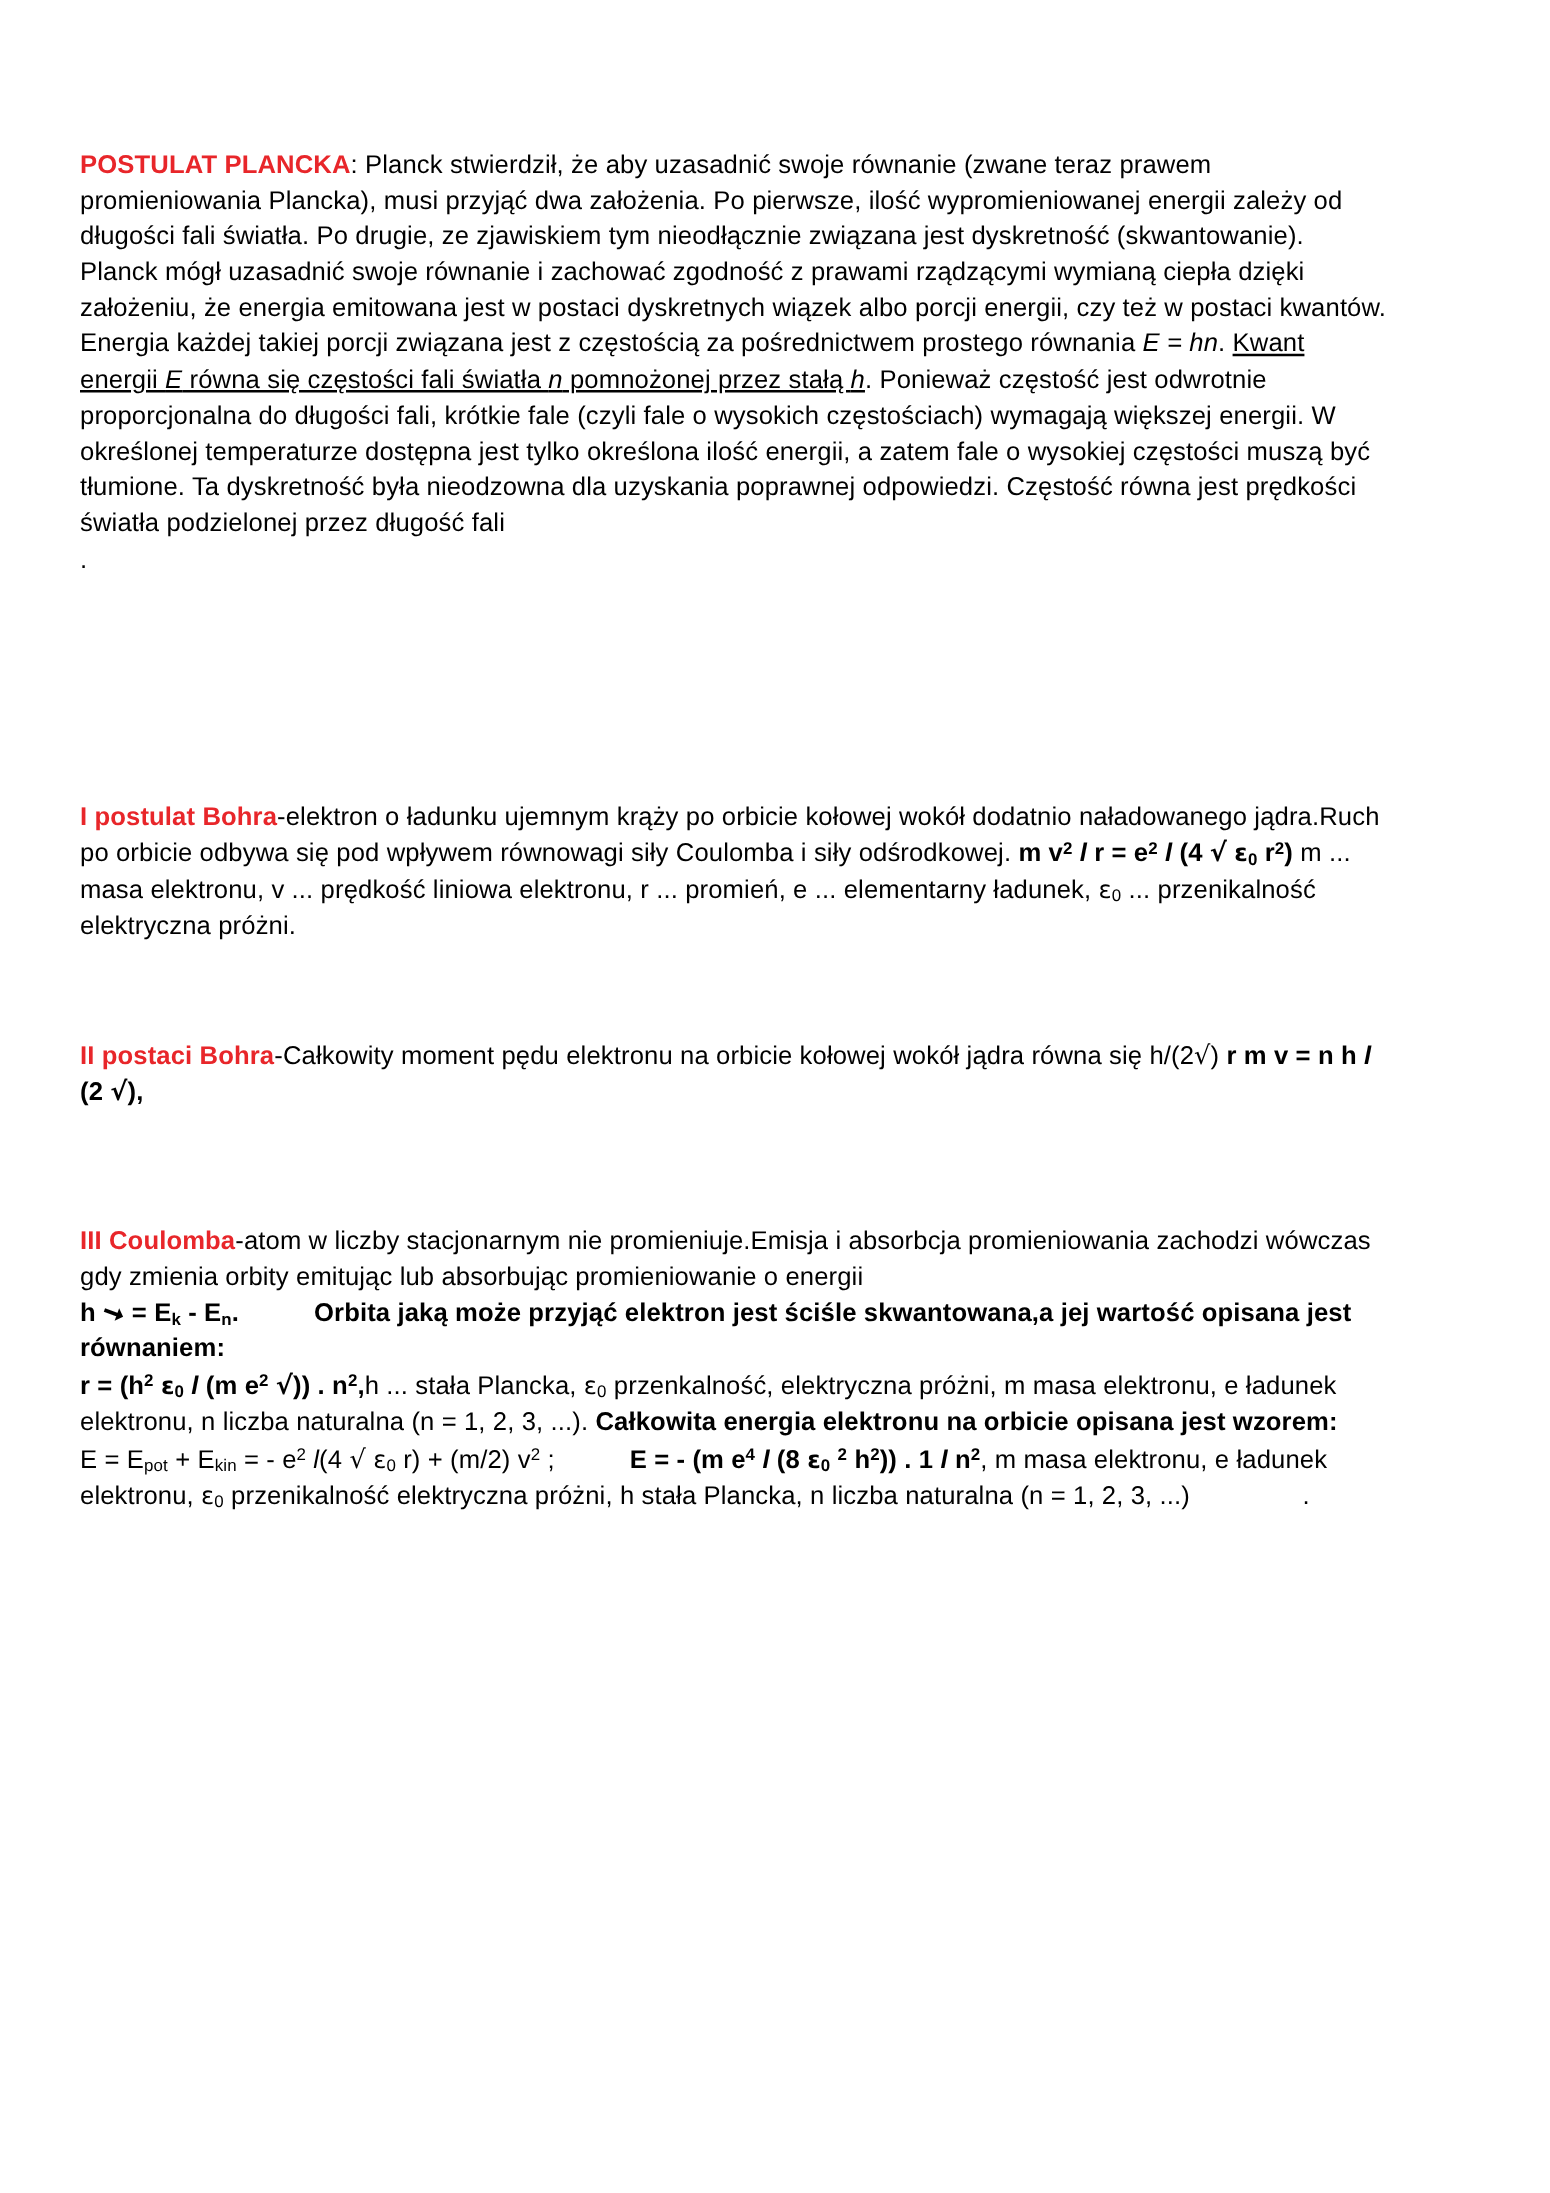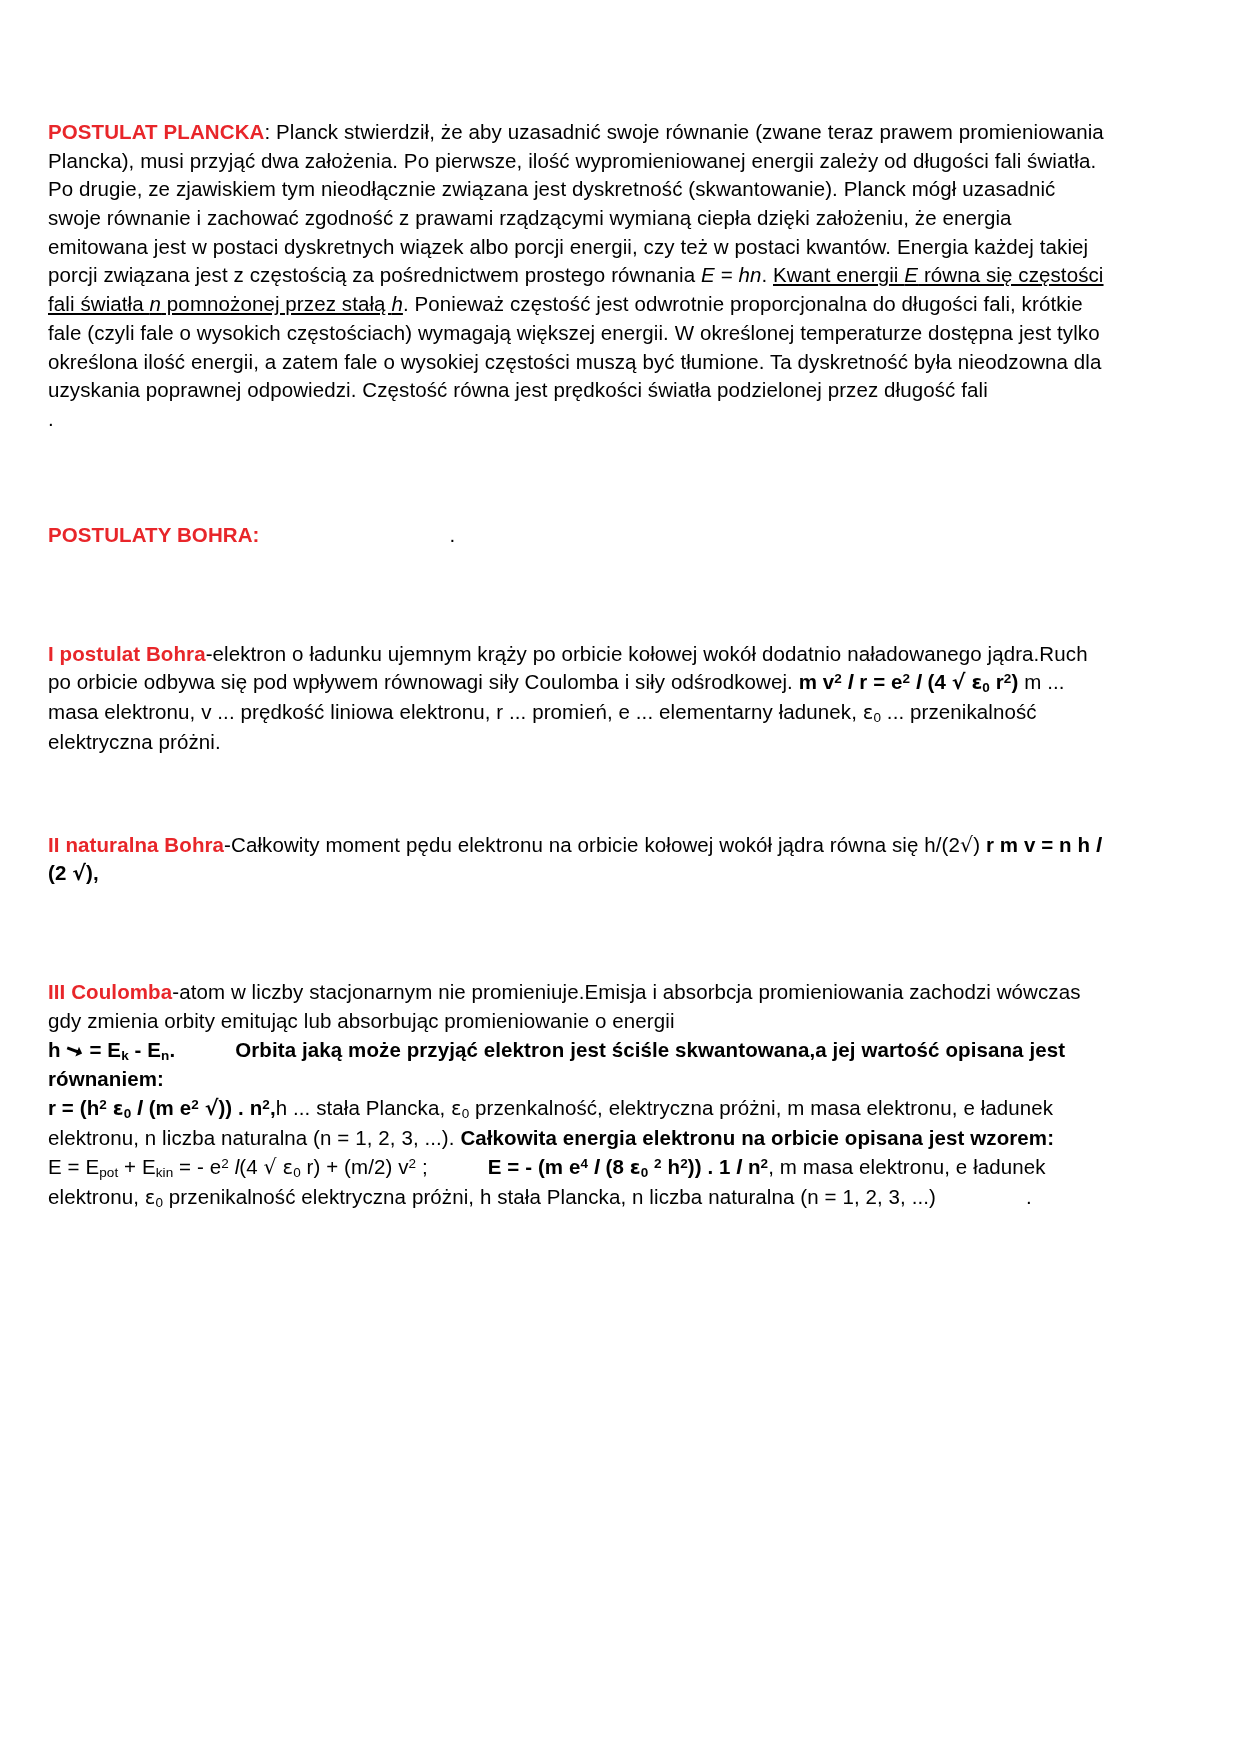--- a/index.html
+++ b/index.html
@@ -8,21 +8,21 @@
     background: #ffffff;
   }
   .page {
     width: 1240px;
     height: 1754px;
     position: relative;
     background: #ffffff;
     font-family: "Liberation Sans", sans-serif;
     color: #000000;
     box-sizing: border-box;
-    padding: 118px 130px 0 48px;
+    padding: 118px 130px 0 64px;
     overflow: hidden;
   }
   .doc {
     font-size: 20.5px;
     line-height: 1.40;
     letter-spacing: 0.1px;
   }
   p {
     margin: 0;
   }
@@ -65,34 +65,31 @@
 <div class="page">
   <div class="doc">
 
     <p>
       <span class="red">POSTULAT PLANCKA</span><span>: Planck stwierdził, że aby uzasadnić swoje równanie (zwane teraz prawem promieniowania Plancka), musi przyjąć dwa założenia. Po pierwsze, ilość wypromieniowanej energii zależy od długości fali światła. Po drugie, ze zjawiskiem tym nieodłącznie związana jest dyskretność (skwantowanie). Planck mógł uzasadnić swoje równanie i zachować zgodność z prawami rządzącymi wymianą ciepła dzięki założeniu, że energia emitowana jest w postaci dyskretnych wiązek albo porcji energii, czy też w postaci kwantów. Energia każdej takiej porcji związana jest z częstością za pośrednictwem prostego równania </span><span class="i">E = hn</span><span>. </span><span class="u">Kwant energii </span><span class="u i">E</span><span class="u"> równa się częstości fali światła </span><span class="u i">n</span><span class="u"> pomnożonej przez stałą </span><span class="u i">h</span><span>. Ponieważ częstość jest odwrotnie proporcjonalna do długości fali, krótkie fale (czyli fale o wysokich częstościach) wymagają większej energii. W określonej temperaturze dostępna jest tylko określona ilość energii, a zatem fale o wysokiej częstości muszą być tłumione. Ta dyskretność była nieodzowna dla uzyskania poprawnej odpowiedzi. Częstość równa jest prędkości światła podzielonej przez długość fali</span>
     </p>
     <p class="dot-line">.</p>
 
     <div class="gap-xl"></div>
 
-    <p class="heading-bohr">
-      <span class="red">POSTULATY BOHRA:</span><span class="tabspace"></span><span>.</span>
-    </p>
 
     <div class="gap-xl"></div>
 
     <p>
       <span class="red">I postulat Bohra</span><span>-elektron o ładunku ujemnym krąży po orbicie kołowej wokół dodatnio naładowanego jądra.Ruch po orbicie odbywa się pod wpływem równowagi siły Coulomba i siły odśrodkowej. </span><span class="b">m v<sup>2</sup> <span class="i">l</span> r = e<sup>2</sup> <span class="i">l</span> (4 <span class="rad">√</span> <span class="eps">ε</span><sub>0</sub> r<sup>2</sup>)</span><span> m ... masa elektronu, v ... prędkość liniowa elektronu, r ... promień, e ... elementarny ładunek, <span class="eps">ε</span><sub>0</sub> ... przenikalność elektryczna próżni.</span>
     </p>
 
     <div class="gap-l"></div>
 
     <p>
-      <span class="red">II naturalna Bohra</span><span>-Całkowity moment pędu elektronu na orbicie kołowej wokół jądra równa się h/(2<span class="rad">√</span>) </span><span class="b">r m v =  n h <span class="i">l</span> (2 <span class="rad">√</span>),</span>
+      <span class="red">II postaci Bohra</span><span>-Całkowity moment pędu elektronu na orbicie kołowej wokół jądra równa się h/(2<span class="rad">√</span>) </span><span class="b">r m v =  n h <span class="i">l</span> (2 <span class="rad">√</span>),</span>
     </p>
 
     <div class="gap-xl"></div>
 
     <p>
       <span class="red">III Coulomba</span><span>-atom w liczby stacjonarnym nie promieniuje.Emisja i absorbcja promieniowania zachodzi wówczas gdy zmienia orbity emitując lub absorbując promieniowanie o energii</span>
     </p>
     <p>
       <span class="b"> h <span style="display:inline-block;transform:rotate(20deg);">➞</span> = E<sub>k</sub> - E<sub>n</sub>.</span><span class="bigtab"></span><span class="b">Orbita jaką może przyjąć elektron jest ściśle skwantowana,a jej wartość opisana jest równaniem:</span>
     </p>

